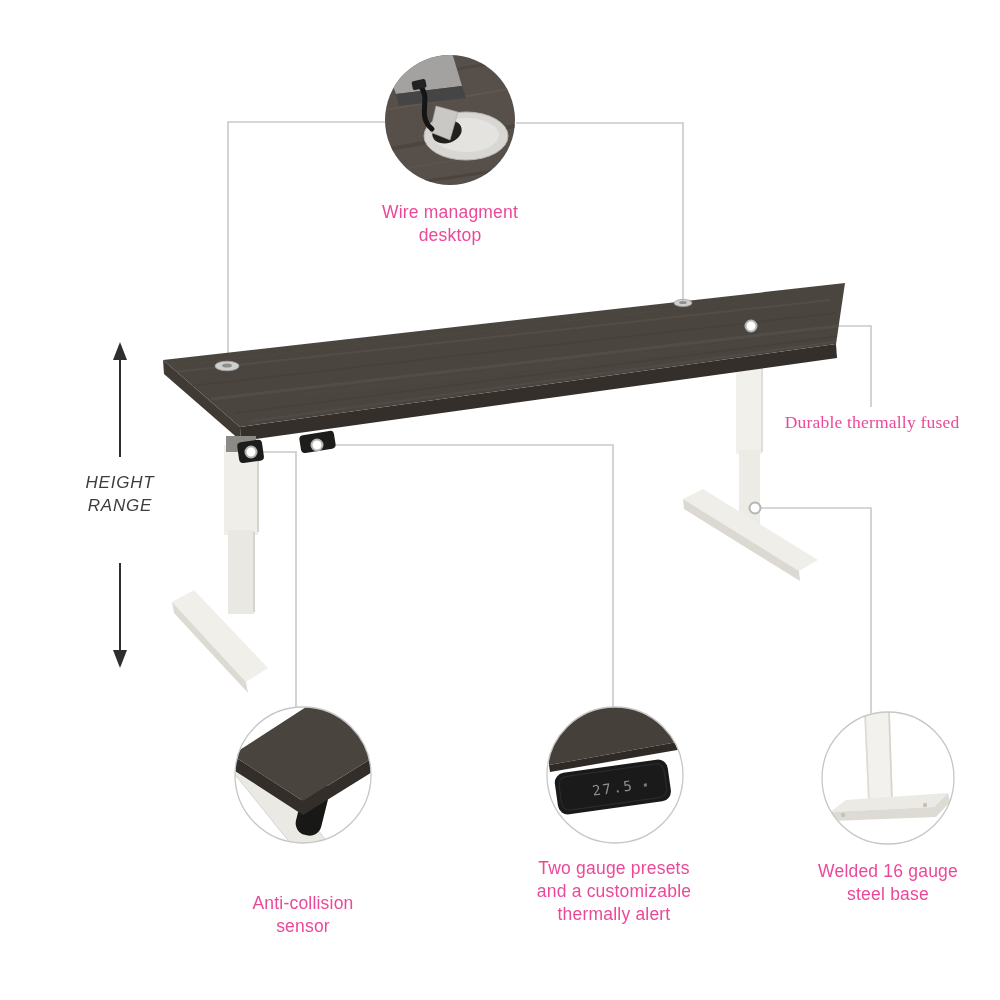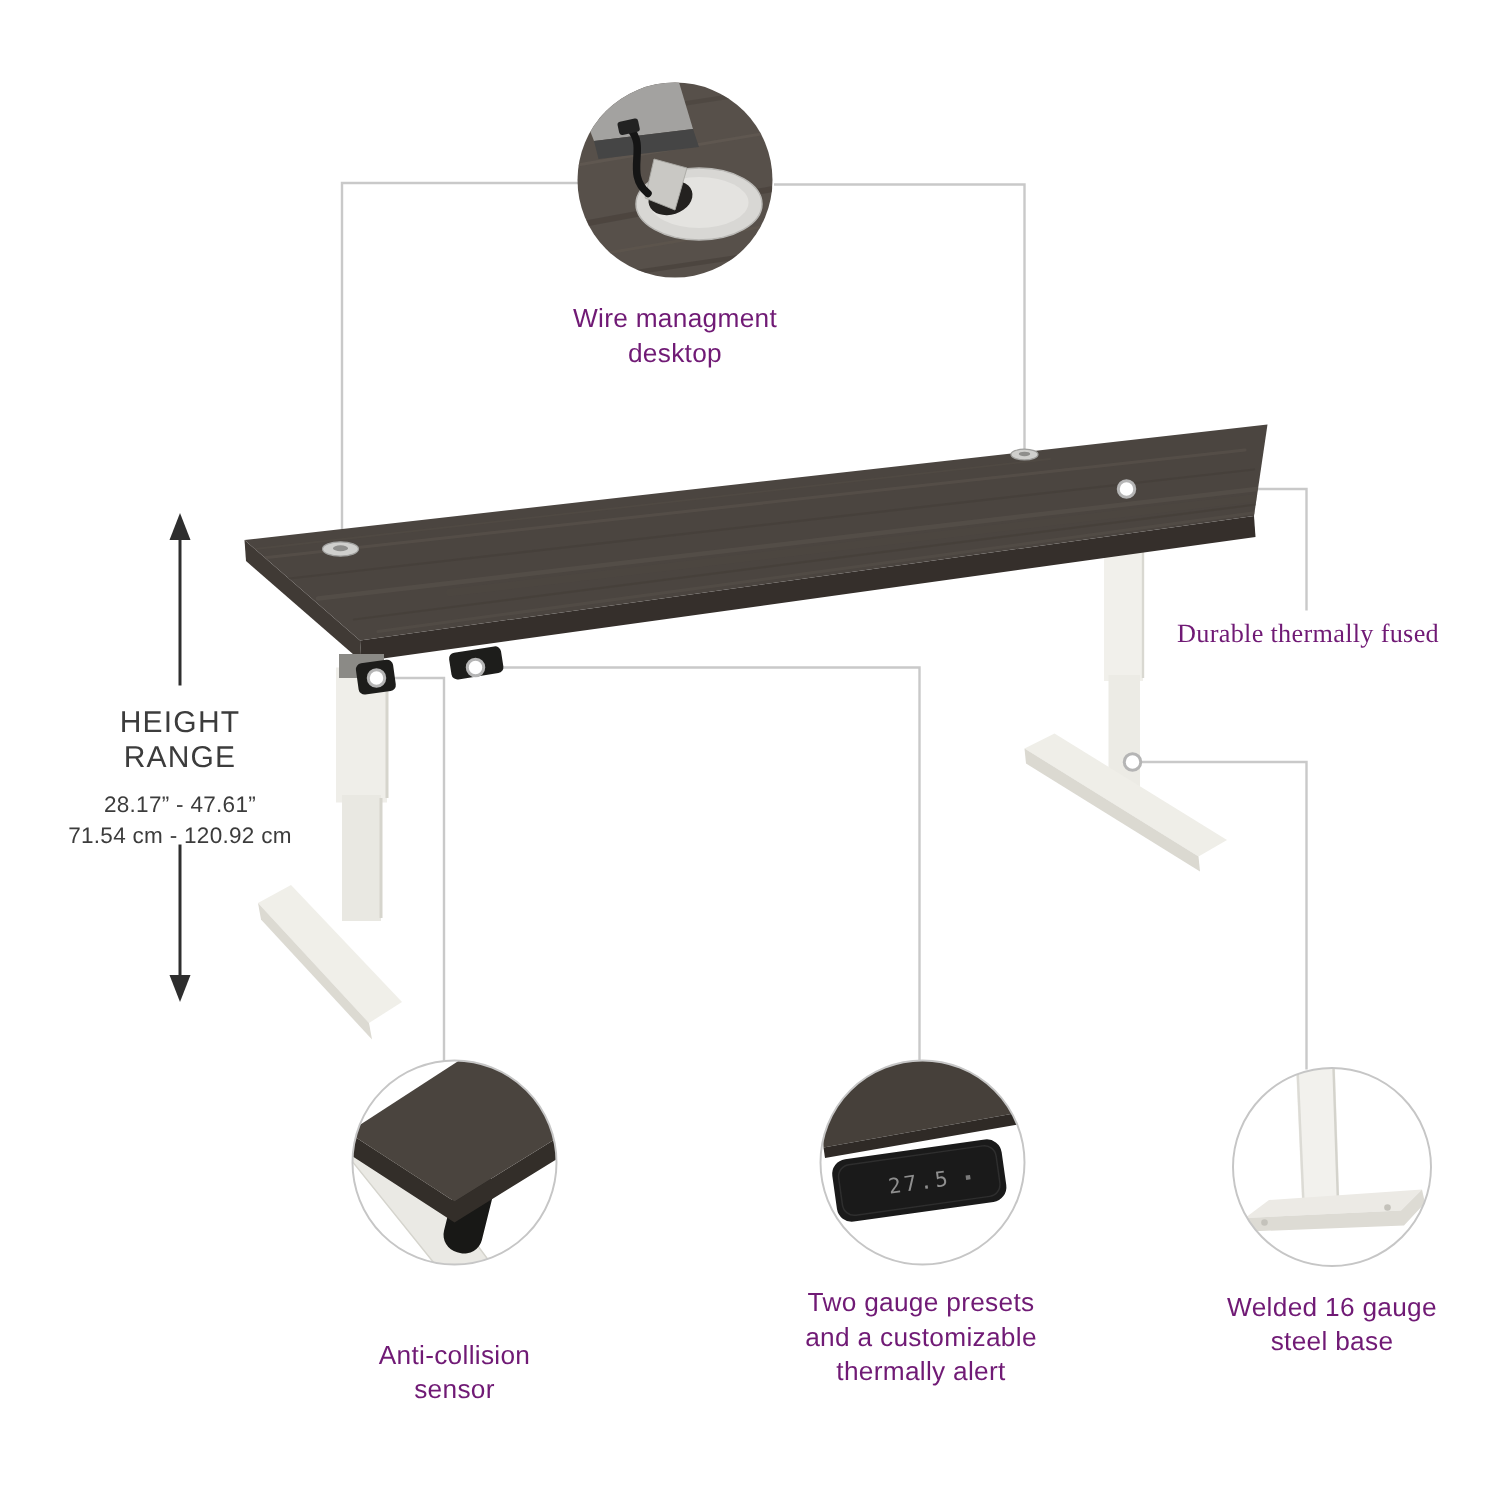--- a/index.html
+++ b/index.html
@@ -1,23 +1,23 @@
 <!DOCTYPE html>
 <html><head>
 <meta charset="utf-8">
 <style>
   html,body{margin:0;padding:0;background:#ffffff;}
   #stage{position:relative;width:1000px;height:1000px;background:#ffffff;overflow:hidden;
          font-family:"Liberation Sans","DejaVu Sans",sans-serif;color:#414141;}
   #art{position:absolute;left:0;top:0;}
   .callout{position:absolute;transform:translateX(-50%);text-align:center;
-           font-size:17.5px;line-height:23px;color:#701a75;letter-spacing:.2px;white-space:nowrap;}
+           font-size:17.5px;line-height:23px;color:#ec4899;letter-spacing:.2px;white-space:nowrap;}
   .callout div{white-space:nowrap;}
   .hr-block{position:absolute;transform:translateX(-50%);text-align:center;color:#3c3c3c;}
-  .hr-title{font-size:20px;line-height:23px;letter-spacing:.8px;}
+  .hr-title{font-size:17px;line-height:23px;letter-spacing:.8px;font-style:italic;}
   .hr-meas{margin-top:9px;font-size:15px;line-height:21px;letter-spacing:.2px;white-space:nowrap;}
 </style>
 </head>
 <body>
 
 <div id="stage">
 
 <svg id="art" width="1000" height="1000" viewBox="0 0 1000 1000">
   <defs>
     <clipPath id="clipTopCircle">
@@ -175,24 +175,20 @@
 
 <div class="callout" style="left:872px;top:411px;font-family:Liberation Serif, serif;">
   <div>Durable thermally fused</div>
 </div>
 
 <div class="hr-block" style="left:120px;top:471px;">
   <div class="hr-title">
     <div>HEIGHT</div>
     <div>RANGE</div>
   </div>
-  <div class="hr-meas">
-    <div>28.17” - 47.61”</div>
-    <div>71.54 cm - 120.92 cm</div>
-  </div>
 </div>
 
 <div class="callout" style="left:303px;top:892px;">
   <div>Anti-collision</div>
   <div>sensor</div>
 </div>
 
 <div class="callout" style="left:614px;top:857px;">
   <div>Two gauge presets</div>
   <div>and a customizable</div>

